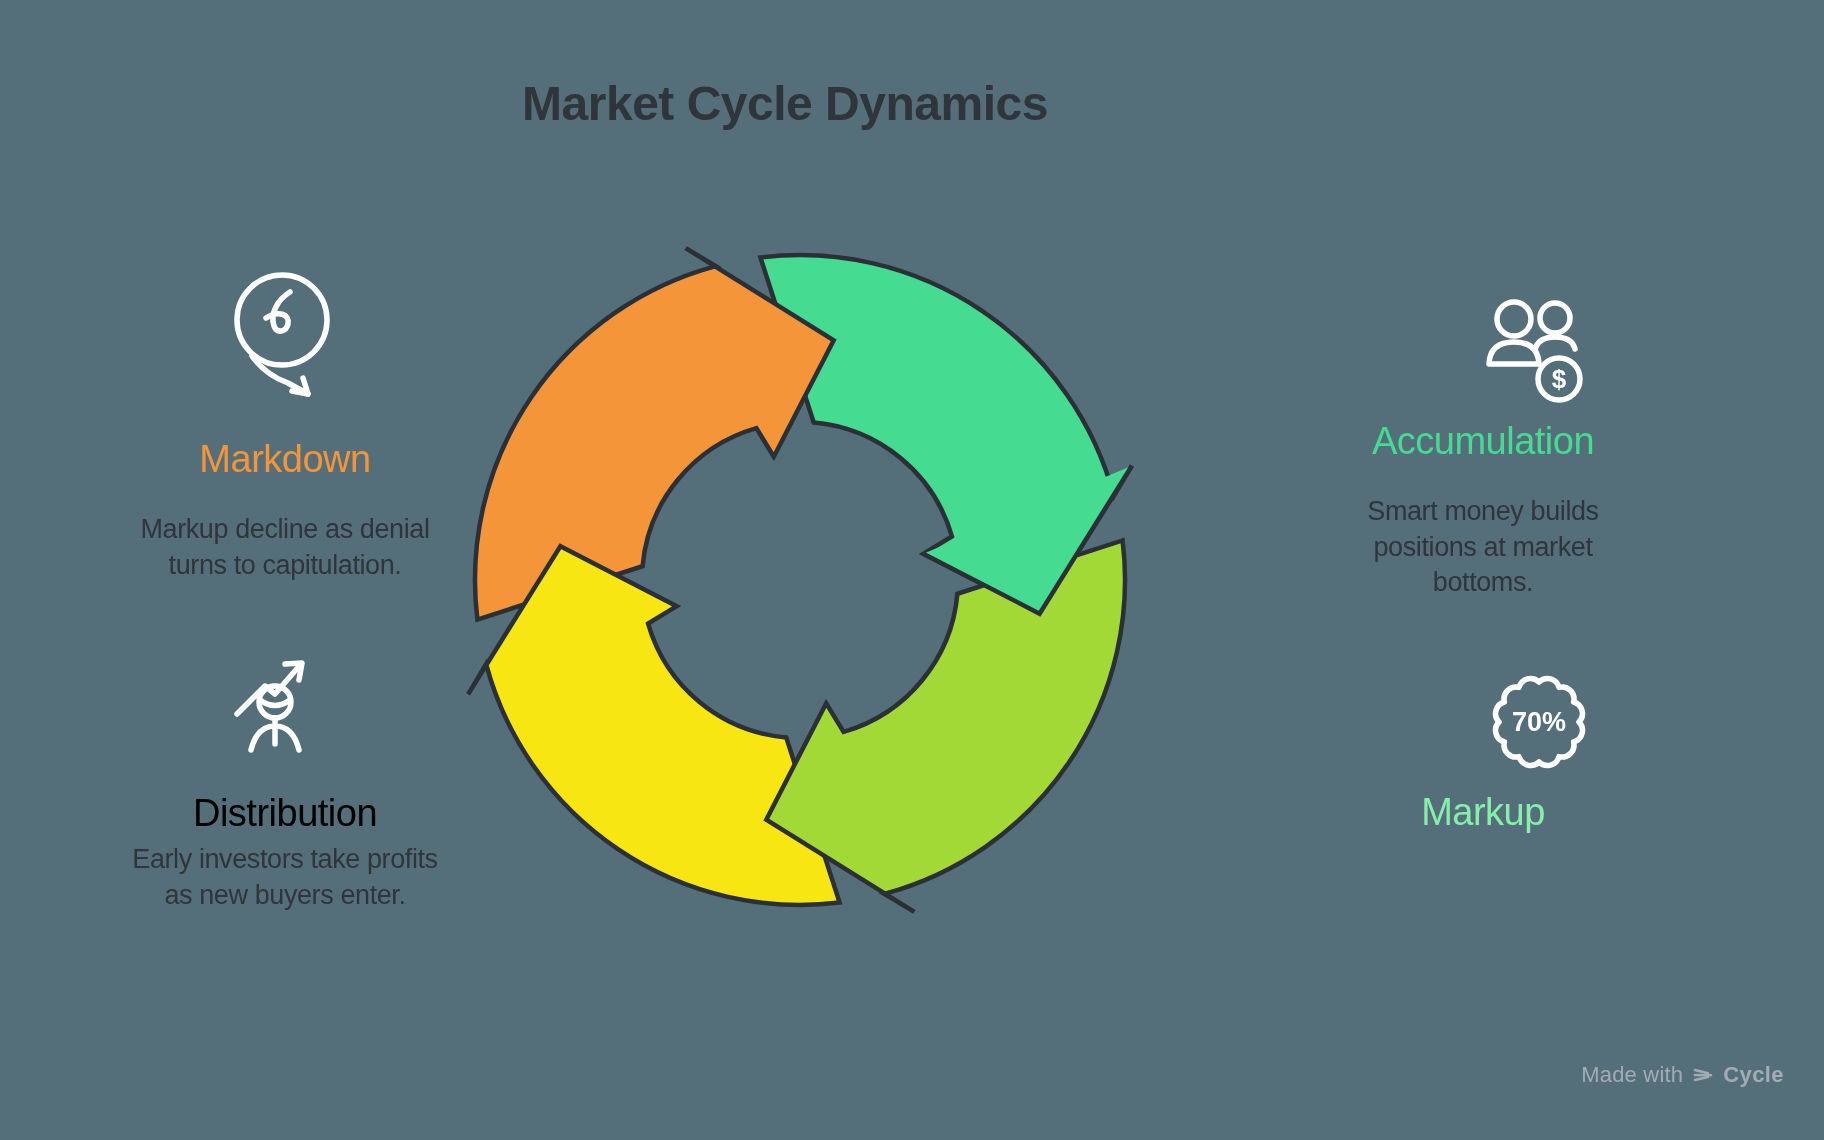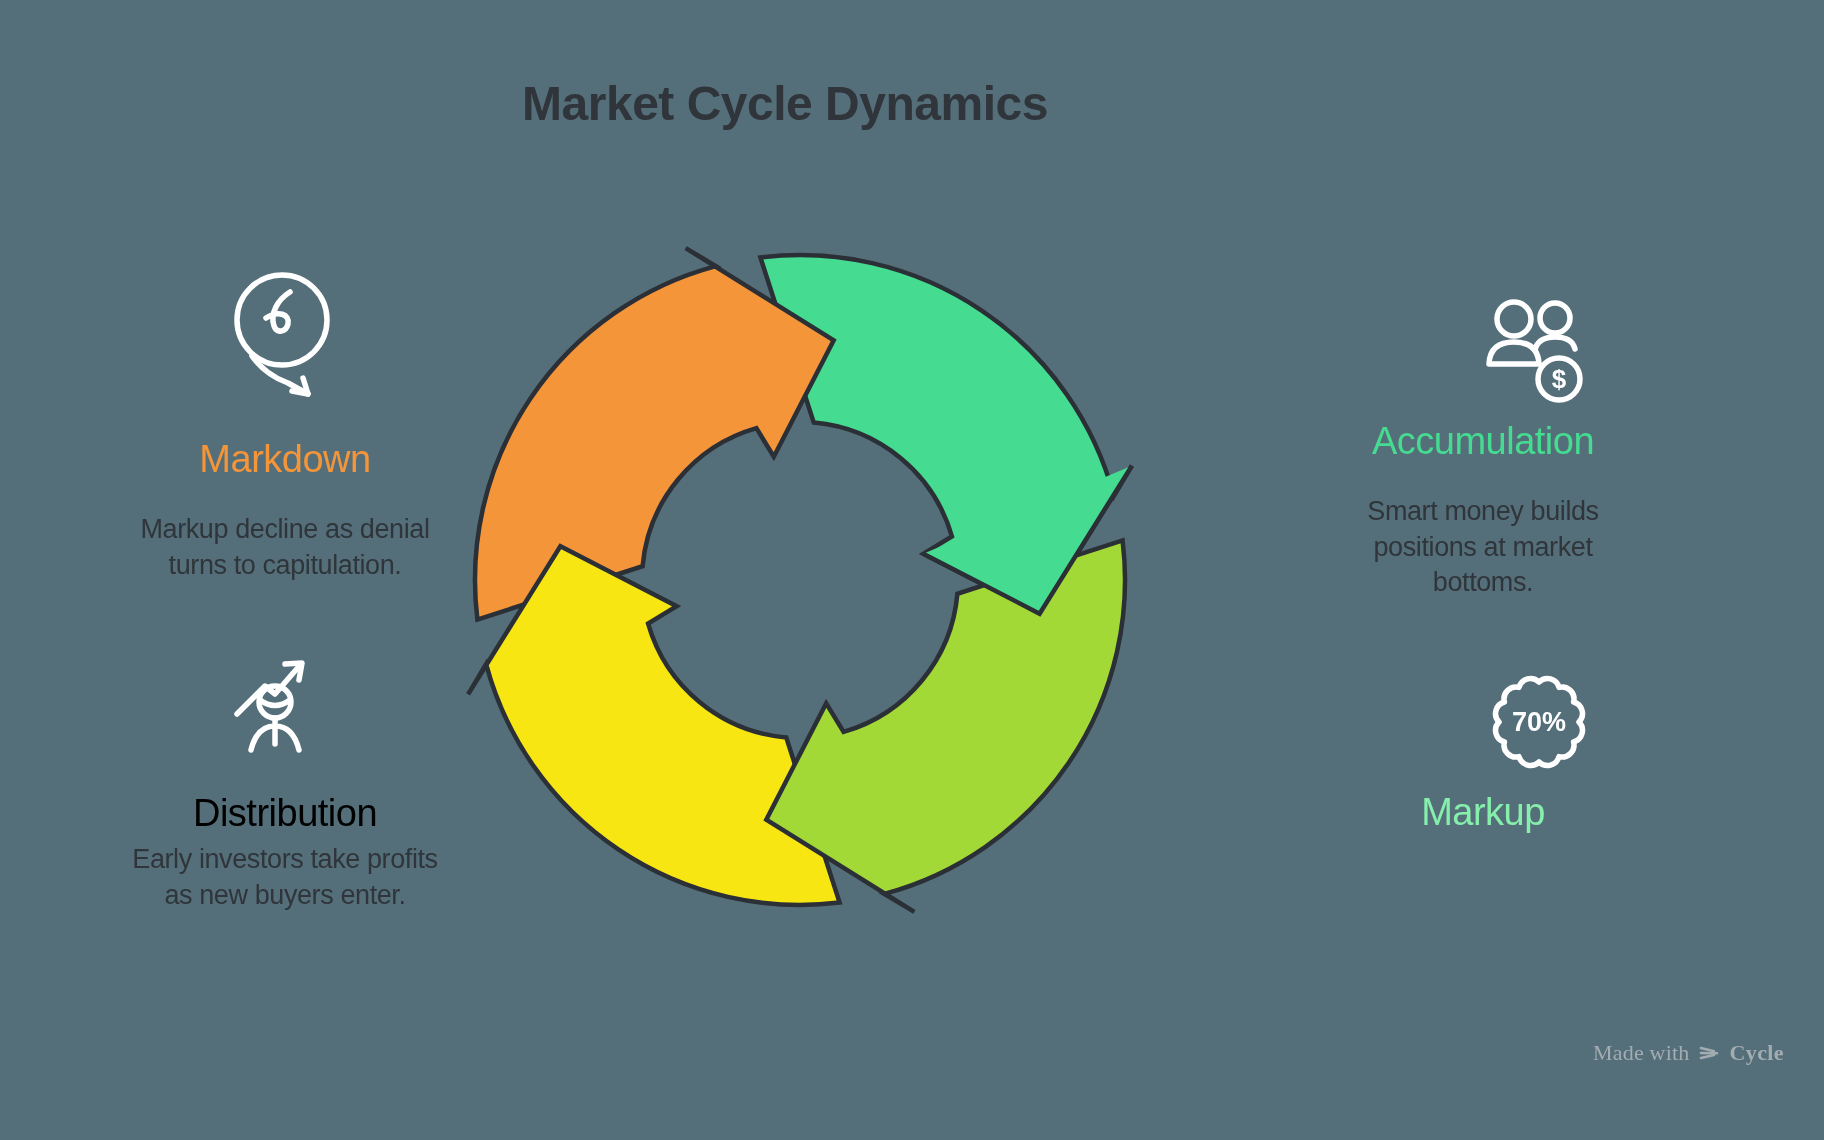--- a/index.html
+++ b/index.html
@@ -23,22 +23,22 @@
     position:absolute;width:400px;text-align:center;color:var(--text);
     font-size:27px;line-height:1.32;letter-spacing:-.4px;white-space:pre-line;
   }
   .col-left{left:85px;}
   .col-right{left:1283px;}
   .icon{position:absolute;}
   .icon *{stroke:var(--icon);stroke-width:5.5;fill:none;stroke-linecap:round;stroke-linejoin:round;}
   .icon .fill-bg{fill:var(--bg);}
   .icon text{stroke:none;fill:var(--icon);font-family:"Liberation Sans",sans-serif;font-weight:bold;}
   .watermark{
-    position:absolute;right:40px;top:1040px;display:flex;align-items:center;gap:9px;
-    color:var(--wm);font-size:22px;letter-spacing:.2px;font-family:Liberation Serif, serif;
+    position:absolute;right:40px;top:1062px;display:flex;align-items:center;gap:9px;
+    color:var(--wm);font-size:22px;letter-spacing:.2px;
   }
   .watermark .brand{font-weight:bold;letter-spacing:.4px;}
   .wm-logo line{stroke:var(--wm);stroke-width:2.6;stroke-linecap:round;}
 </style>
 </head>
 <body>
 
 <div class="canvas">
 
   <div class="title">Market Cycle Dynamics</div>

